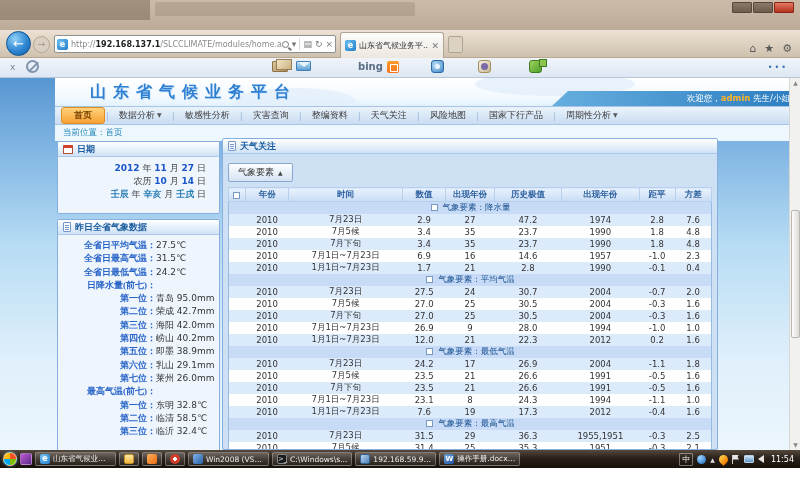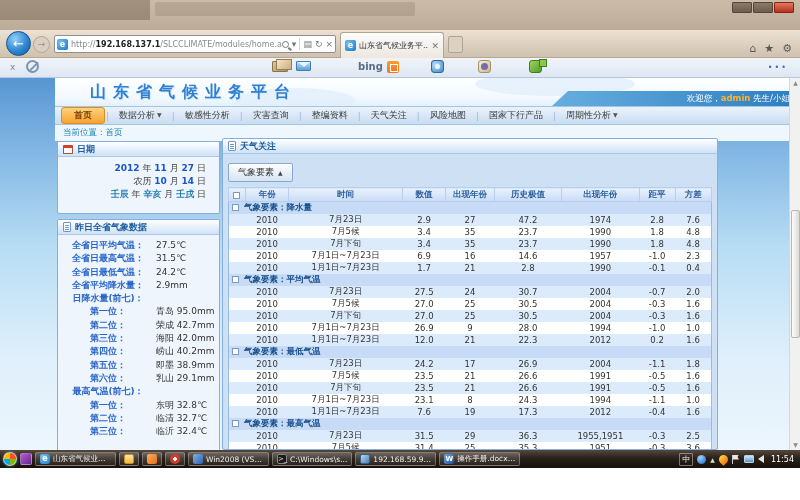--- a/index.html
+++ b/index.html
@@ -104,39 +104,39 @@
   .ico-doc{width:8px;height:10px;background:#fdfdff;border:1px solid #6f96c4;border-radius:1px;position:relative;}
   .ico-doc::after{content:"";position:absolute;left:1px;top:2px;width:4px;height:1px;background:#6f96c4;box-shadow:0 2px 0 #6f96c4,0 4px 0 #6f96c4;}
   .panel-date{left:2px;top:0;width:163px;height:73px;}
   .pd-body{padding:5px 13px 0 4px;font-size:9px;line-height:13px;text-align:right;color:#444;}
   .pd-num{color:#1a56c8;font-weight:bold;}
   .pd-week{color:#1f9e3a;font-weight:bold;}
   .pd-gz{color:#2b7fb5;font-weight:bold;}
   .panel-data{left:2px;top:78px;width:163px;height:300px;}
   .pl-body{padding:4px 2px 0 2px;font-size:9px;line-height:13.3px;}
   .pline{display:flex;}
-  .pline .lbl{width:96px;text-align:center;color:#2a66c8;font-weight:bold;white-space:nowrap;flex:0 0 auto;}
+  .pline .lbl{width:96px;text-align:right;color:#2a66c8;font-weight:bold;white-space:nowrap;flex:0 0 auto;font-family:Liberation Serif, serif;}
   .pline .val{flex:1;text-align:left;color:#333;white-space:nowrap;}
   .pline.rank .lbl{color:#2a66c8;}
   .pline.head .lbl{color:#2a66c8;}
 
   
   .panel-main{left:167px;top:-3px;width:496px;height:312px;background:#cde0f4;}
   .pm-body{padding:6px 5px 0 5px;}
   .filter-btn{display:inline-flex;align-items:center;gap:4px;font-size:9px;color:#333;
     background:linear-gradient(180deg,#fdfeff,#d5e3f3);border:1px solid #8aa8cc;border-radius:2px;padding:2px 9px;}
   .filter-btn .fb-arrow{font-size:6px;color:#444;}
   table.wx{width:100%;margin-top:5px;border-collapse:collapse;background:#fff;font-size:8.5px;
     border:1px solid #9abbe0;table-layout:fixed;}
   table.wx th{height:14px;background:linear-gradient(180deg,#e9f2fd,#c8dcf5);color:#2b5f9e;
     font-weight:bold;border:1px solid #b6cfec;padding:0;white-space:nowrap;overflow:hidden;}
   table.wx td{height:10.5px;padding:0 2px;text-align:center;color:#333;white-space:nowrap;overflow:hidden;}
   tr.odd{background:#dcebfc;}
   tr.even{background:#ffffff;}
-  tr.group-row td{background:#c7dbf6;text-align:left;color:#17508e;font-weight:bold;height:12px;padding-left:3px;}
+  tr.group-row td{background:#c7dbf6;text-align:center;color:#17508e;font-weight:normal;height:12px;padding-left:3px;}
   .cbx{display:inline-block;width:7px;height:7px;background:#fff;border:1px solid #7a9cc4;margin-right:5px;vertical-align:-1px;}
   th .cbx{margin:0;}
 
   
   .vscroll{position:absolute;right:0;top:0;width:11px;height:372px;background:#f1f1ef;border-left:1px solid #d9d7d3;}
   .vs-arrow{position:absolute;left:1px;width:9px;height:10px;color:#8a8a8a;font-size:6px;line-height:10px;text-align:center;}
   .vs-thumb{position:absolute;left:1px;top:132px;width:9px;height:128px;
     background:linear-gradient(90deg,#fdfdfd,#dcdad6);border:1px solid #b9b7b2;border-radius:2px;}
 
   
@@ -288,24 +288,20 @@
                 <span class="val">27.5℃</span>
               </div>
               <div class="pline sum">
                 <span class="lbl">全省日最高气温：</span>
                 <span class="val">31.5℃</span>
               </div>
               <div class="pline sum">
                 <span class="lbl">全省日最低气温：</span>
                 <span class="val">24.2℃</span>
               </div>
-              <div class="pline sum">
-                <span class="lbl">全省平均降水量：</span>
-                <span class="val">2.9mm</span>
-              </div>
               <div class="pline head">
                 <span class="lbl">日降水量(前七)：</span>
                 <span class="val"></span>
               </div>
               <div class="pline rank">
                 <span class="lbl">第一位：</span>
                 <span class="val">青岛 95.0mm</span>
               </div>
               <div class="pline rank">
                 <span class="lbl">第二位：</span>
@@ -320,31 +316,35 @@
                 <span class="val">崂山 40.2mm</span>
               </div>
               <div class="pline rank">
                 <span class="lbl">第五位：</span>
                 <span class="val">即墨 38.9mm</span>
               </div>
               <div class="pline rank">
                 <span class="lbl">第六位：</span>
                 <span class="val">乳山 29.1mm</span>
               </div>
+              <div class="pline rank">
+                <span class="lbl">第七位：</span>
+                <span class="val">莱州 26.0mm</span>
+              </div>
               <div class="pline head">
                 <span class="lbl">最高气温(前七)：</span>
                 <span class="val"></span>
               </div>
               <div class="pline rank">
                 <span class="lbl">第一位：</span>
                 <span class="val">东明 32.8℃</span>
               </div>
               <div class="pline rank">
                 <span class="lbl">第二位：</span>
-                <span class="val">临清 32.7℃</span>
+                <span class="val">临清 58.5℃</span>
               </div>
               <div class="pline rank">
                 <span class="lbl">第三位：</span>
                 <span class="val">临沂 32.4℃</span>
               </div>
             </div>
         </div>
 
         <div class="panel panel-main">
           <div class="p-head">
@@ -572,21 +572,21 @@
                   </tr>
                   <tr class="even">
                     <td class="selcell"></td>
                     <td>2010</td>
                     <td>7月5候</td>
                     <td>31.4</td>
                     <td>25</td>
                     <td>35.3</td>
                     <td>1951</td>
                     <td>-0.3</td>
-                    <td>3.6</td>
+                    <td>2.1</td>
                   </tr>
                 </tbody>
             </table>
           </div>
         </div>
 
       </div>
     </div>
 
     <div class="vscroll">

